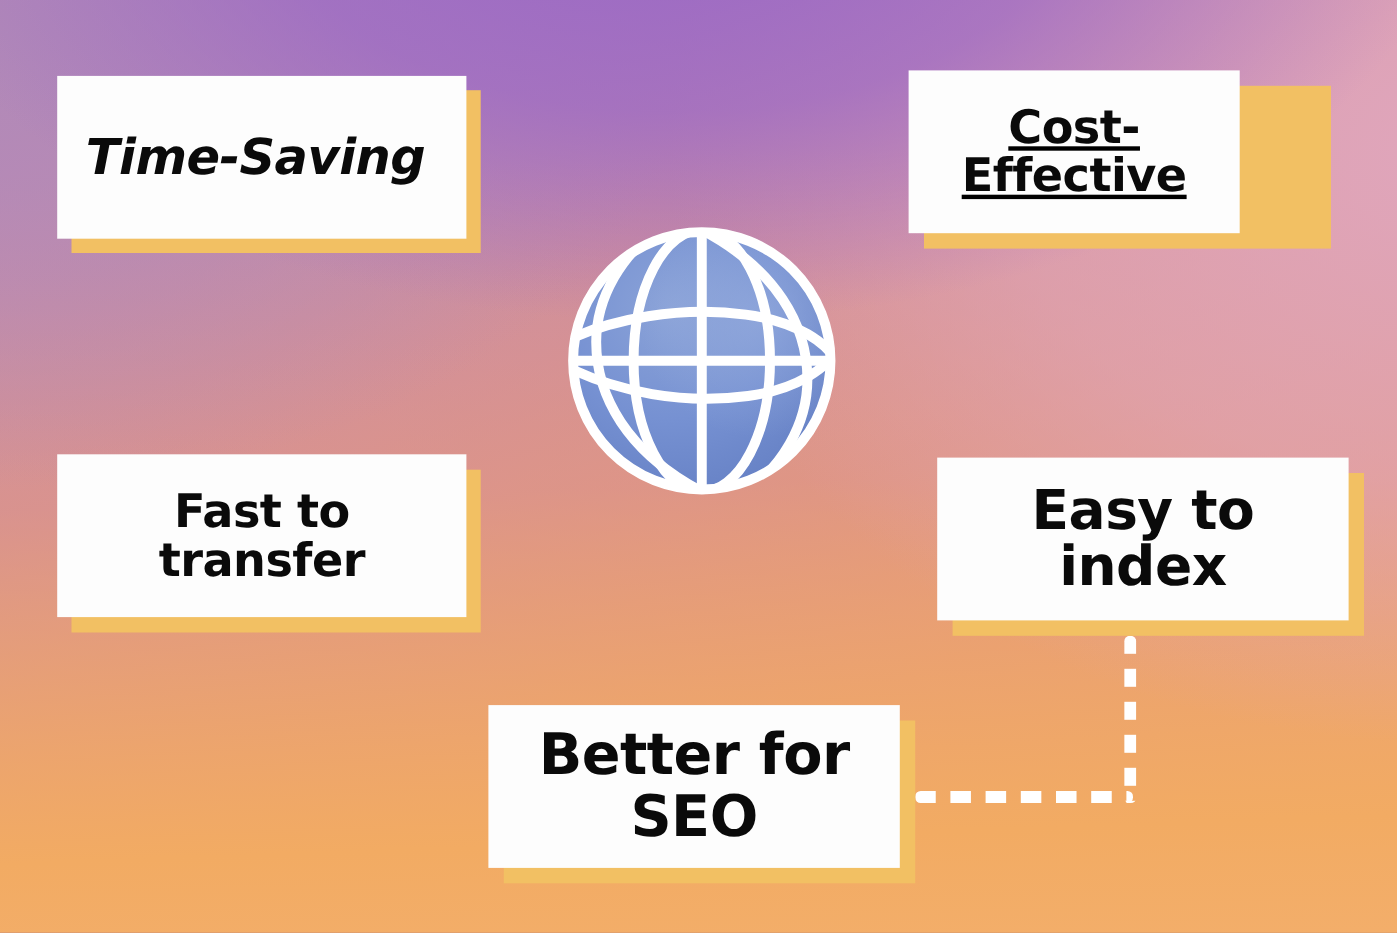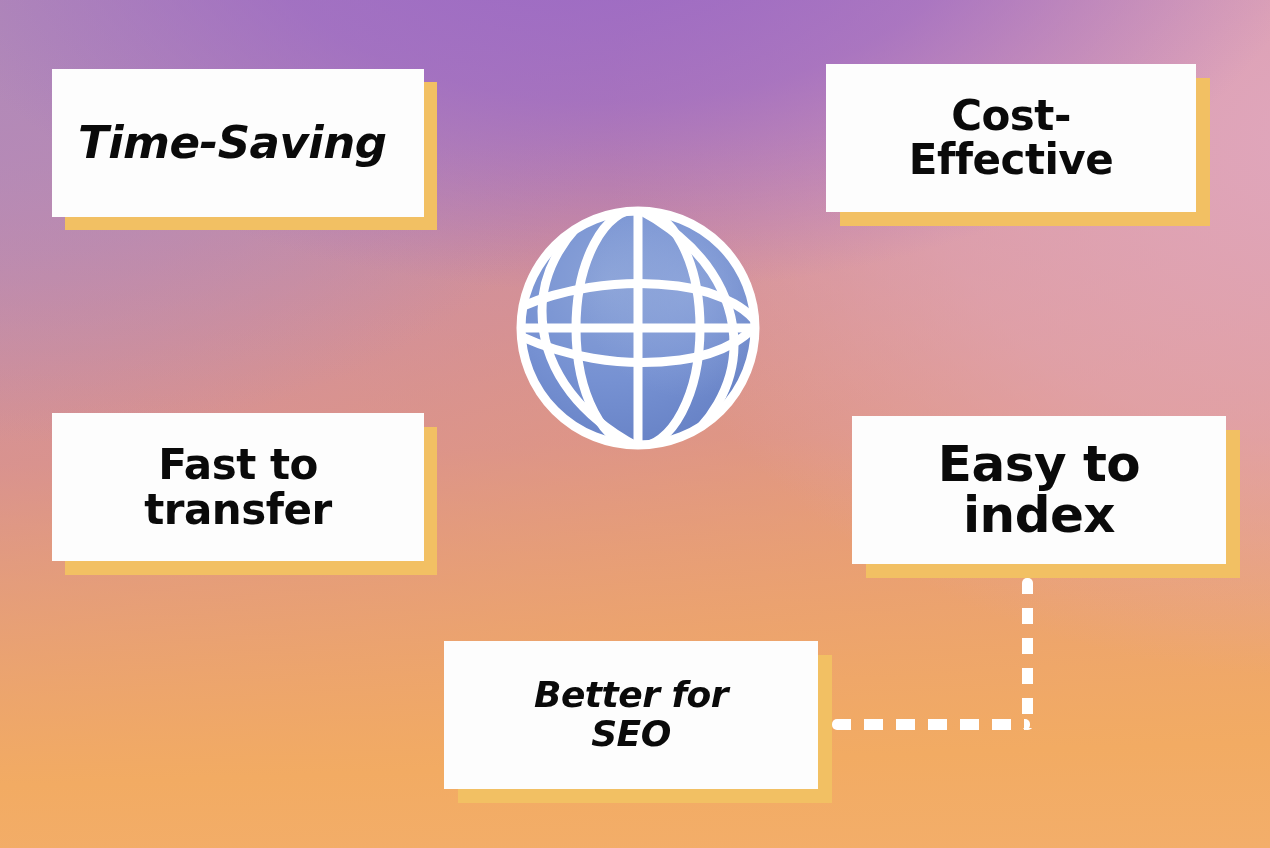--- a/index.html
+++ b/index.html
@@ -48,35 +48,35 @@
     letter-spacing: -0.5px;
     line-height: 1.02;
     white-space: pre-line;
   }
 
   
   #card-time-saving      { left: 52px;  top: 69px;  width: 372px; height: 148px; }
   #shadow-time-saving    { left: 65px;  top: 82px;  width: 372px; height: 148px; }
   #card-time-saving .card-label { padding: 0 26px; font-size: 45px; text-align: left; font-style: italic; }
 
-  #card-cost-effective   { left: 826px; top: 64px;  width: 370px; height: 148px; }
+  #card-cost-effective   { left: 826px; top: 64px;  width: 301px; height: 148px; text-decoration: underline; }
   #shadow-cost-effective { left: 840px; top: 78px;  width: 370px; height: 148px; }
   #card-cost-effective .card-label { padding: 0 22px; font-size: 42px; text-align: center; line-height: 1.05; }
 
   #card-fast-transfer    { left: 52px;  top: 413px; width: 372px; height: 148px; }
   #shadow-fast-transfer  { left: 65px;  top: 427px; width: 372px; height: 148px; }
   #card-fast-transfer .card-label { padding: 0 34px; font-size: 42px; text-align: center; line-height: 1.08; }
 
   #card-easy-index       { left: 852px; top: 416px; width: 374px; height: 148px; }
   #shadow-easy-index     { left: 866px; top: 430px; width: 374px; height: 148px; }
   #card-easy-index .card-label { padding: 0 16px; font-size: 50px; text-align: center; }
 
   #card-better-seo       { left: 444px; top: 641px; width: 374px; height: 148px; }
   #shadow-better-seo     { left: 458px; top: 655px; width: 374px; height: 148px; }
-  #card-better-seo .card-label { padding: 0 26px; font-size: 36px; text-align: center; line-height: 1.08; font-style: italic; }
+  #card-better-seo .card-label { padding: 0 26px; font-size: 52px; text-align: center; line-height: 1.08; }
 
   
   #globe-icon {
     position: absolute;
     left: 510px;
     top: 200px;
     width: 256px;
     height: 256px;
     z-index: 2;
   }

